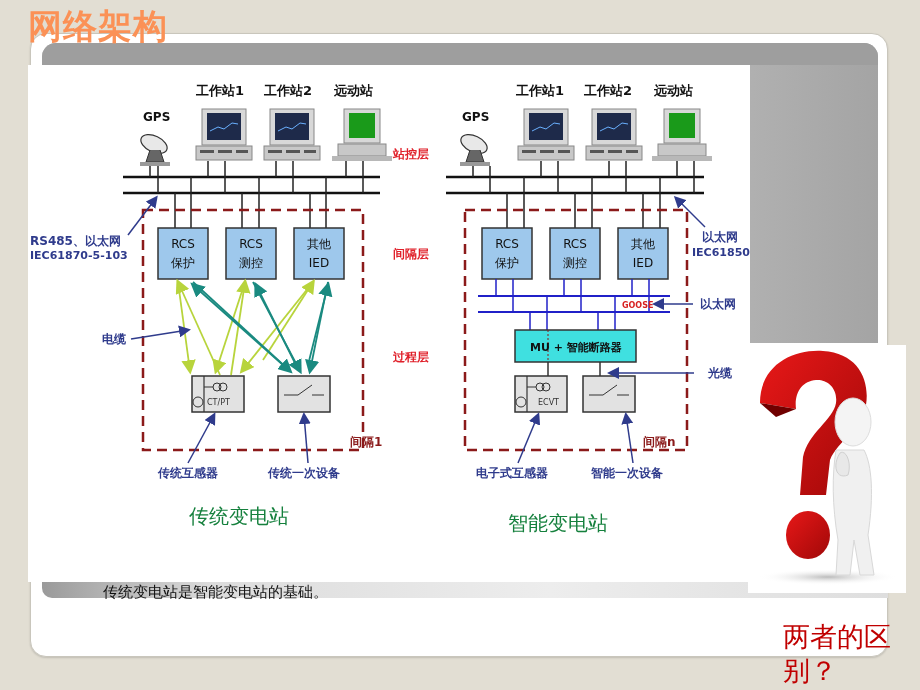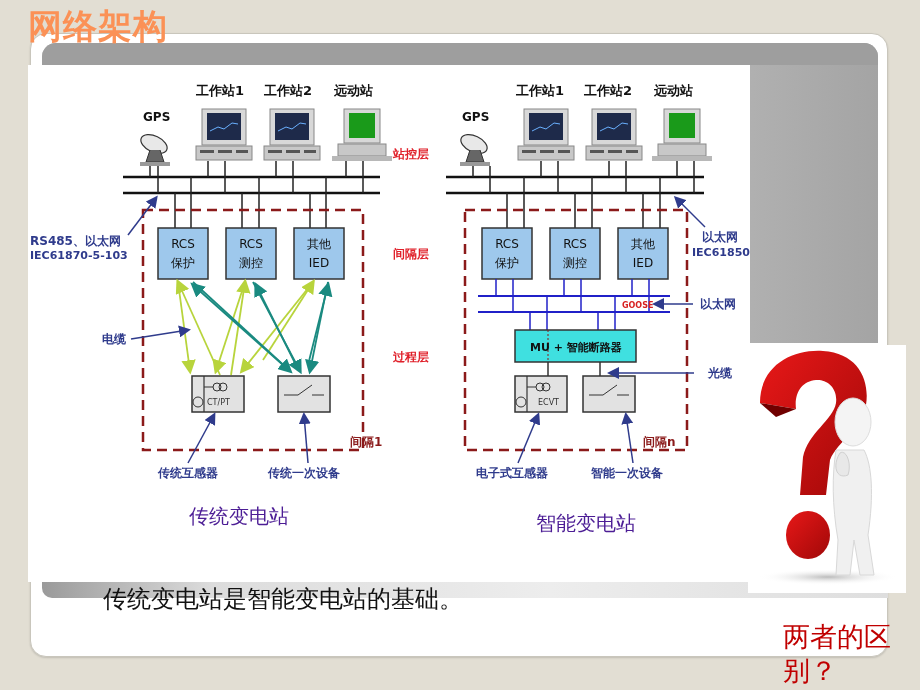--- a/index.html
+++ b/index.html
@@ -36,26 +36,26 @@
       position: absolute; left: 42px; top: 582px; width: 846px; height: 16px;
       border-radius: 0 0 0 10px;
       background: linear-gradient(90deg, #9a9a9a 0%, #dcdcdc 20%, #ededed 60%, #dedede 100%);
     }
     .diagram-panel {
       position: absolute; left: 28px; top: 65px; width: 722px; height: 517px;
       background: #ffffff;
     }
     .diagram-panel svg { position: absolute; left: 0; top: 0; }
     .caption {
-      position: absolute; font-size: 20px; color: #4c1d95;
+      position: absolute; font-size: 20px; color: #15803d;
       font-family: "DejaVu Sans", sans-serif;
     }
     .summary {
       position: absolute; left: 103px; top: 583px;
-      font-size: 24px; color: #111;
+      font-size: 15px; color: #111;
       font-family: "DejaVu Sans", sans-serif;
     }
     .question-panel {
       position: absolute; left: 748px; top: 345px; width: 158px; height: 248px;
       background: #ffffff;
     }
     .question-text {
       position: absolute; left: 783px; top: 620px; width: 135px;
       font-size: 27px; font-weight: normal; color: #c00000; line-height: 34px;
       font-family: "DejaVu Sans", sans-serif;
@@ -328,21 +328,21 @@
       <text x="615" y="381" font-size="12" font-weight="bold" fill="#8b1a1a">间隔n</text>
       <text x="448" y="412" font-size="12" font-weight="bold" fill="#2f3b8c">电子式互感器</text>
       <line x1="490" y1="398" x2="510" y2="350" stroke="#2f3b8c" stroke-width="1.5" marker-end="url(#arrBlue)"></line>
       <text x="563" y="412" font-size="12" font-weight="bold" fill="#2f3b8c">智能一次设备</text>
       <line x1="605" y1="398" x2="598" y2="350" stroke="#2f3b8c" stroke-width="1.5" marker-end="url(#arrBlue)"></line>
     </g>
   </svg>
 </div>
 
 <div class="caption" style="left:189px; top:503px;">传统变电站</div>
-<div class="caption" style="left:536px; top:510px;">智能变电站</div>
+<div class="caption" style="left:508px; top:510px;">智能变电站</div>
 
 <div class="summary">传统变电站是智能变电站的基础。</div>
 
 <div class="question-panel">
   <svg width="158" height="248" viewBox="0 0 158 248">
     <defs>
       <linearGradient id="qRed" x1="0" y1="0" x2="1" y2="1">
         <stop offset="0" stop-color="#e81818"></stop>
         <stop offset="1" stop-color="#a00808"></stop>
       </linearGradient>

